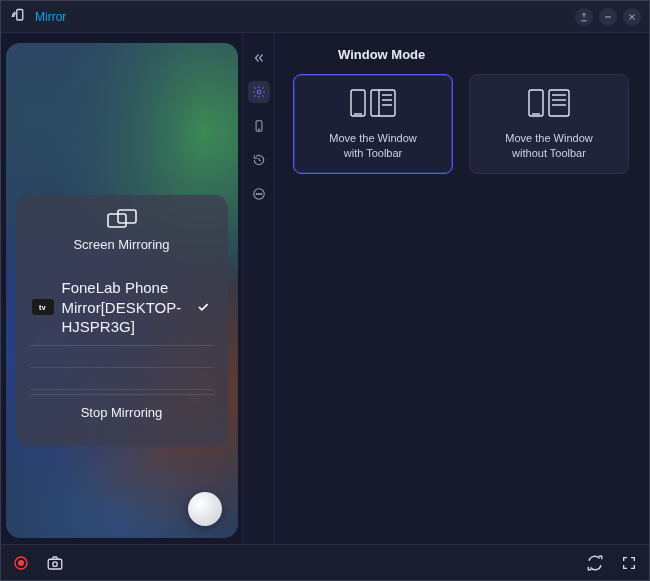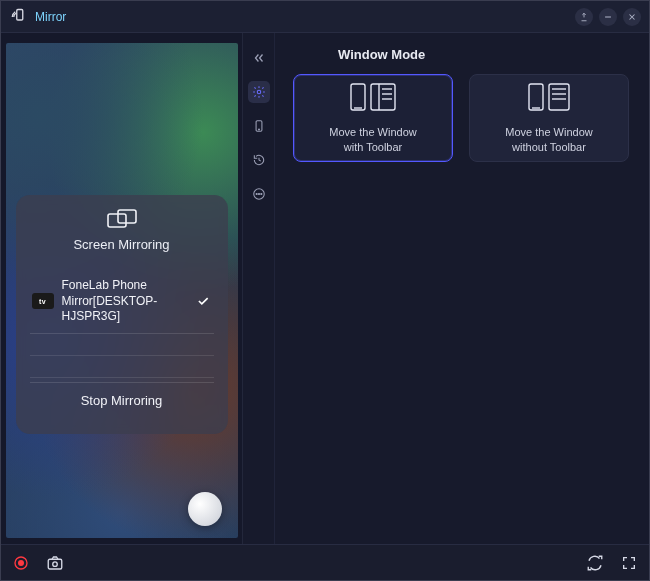--- a/index.html
+++ b/index.html
@@ -13,21 +13,21 @@
   }
   
   .titlebar {
     height: 32px;
     display: flex; align-items: center;
     padding: 0 8px;
     background: #1c2033;
     border-bottom: 1px solid #282c42;
   }
   .titlebar .app-icon { width: 20px; height: 20px; display:flex; align-items:center; justify-content:center; margin-right:6px; }
-  .titlebar .title { font-size: 12px; color: #7dd3fc; }
+  .titlebar .title { font-size: 12px; color: #0ea5e9; }
   .titlebar .spacer { flex: 1; }
   .title-btn {
     width: 18px; height: 18px;
     border-radius: 50%;
     background: #2b2f45;
     margin-left: 6px;
     display: flex; align-items: center; justify-content: center;
     font-size: 11px; color: #aeb2c6;
     cursor: pointer;
   }
@@ -41,21 +41,21 @@
     position: relative;
     background: #15182a;
     border-right: 1px solid #23273b;
     display:flex; align-items:stretch; justify-content:center;
     padding: 10px 4px 6px 4px;
   }
   .phone {
     position: relative;
     width: 232px;
     height: 100%;
-    border-radius: 2px;
+    border-radius: 14px;
     overflow: hidden;
     background:
       radial-gradient(circle at 15% 15%, #2b4a63 0%, transparent 35%),
       radial-gradient(circle at 85% 18%, #3c8a55 0%, transparent 35%),
       radial-gradient(circle at 20% 60%, #2a3f8c 0%, transparent 45%),
       radial-gradient(circle at 80% 70%, #6a3a2a 0%, transparent 40%),
       radial-gradient(circle at 50% 95%, #2f4c7a 0%, transparent 45%),
       linear-gradient(135deg, #2f4468, #1e3248);
     filter: blur(0.3px);
   }
@@ -82,21 +82,21 @@
     border-bottom: 1px solid rgba(255,255,255,0.12);
   }
   .device-row .tv-badge {
     width: 22px; height: 16px;
     border-radius: 3px;
     background: #1a1a1a;
     color: #fff; font-size: 7px; font-weight:700;
     display:flex; align-items:center; justify-content:center;
     letter-spacing: 0.3px;
   }
-  .device-row .dev-text { flex:1; line-height:1.3; font-size:12px; color:#f1f2f7; }
+  .device-row .dev-text { flex:1; line-height:1.3; font-size:15px; color:#f1f2f7; }
   .device-row .check { color:#fff; font-size:14px; }
   .blank-row {
     margin: 0 14px;
     height: 22px;
     border-bottom: 1px solid rgba(255,255,255,0.10);
   }
   .blank-row:last-of-type { border-bottom: none; }
   .stop-row {
     margin: 4px 14px 16px;
     padding-top: 10px;
@@ -136,21 +136,21 @@
   .vbtn.active {
     background:#2a2e48; color:#5a5cff;
   }
   .content {
     position:absolute; left:32px; right:0; top:0; bottom:0;
     padding: 14px 18px;
   }
   .sect-title { font-size: 13px; font-weight:600; color:#e8eaf2; margin-bottom:12px;margin-left:45px; }
   .cards { display:flex; gap:16px; }
   .card {
-    width: 160px; height: 88px;
+    width: 160px; height: 100px;
     background: #20243a;
     border: 1px solid #2c3048;
     border-radius: 8px;
     display:flex; flex-direction:column; align-items:center; justify-content:center;
     gap: 10px;
     cursor:pointer;
     color:#cfd2e0;
   }
   .card.selected { border: 1.5px solid #5458ff; box-shadow: 0 0 0 1px rgba(84,88,255,0.3) inset; background:#1c2036; }
   .card .card-ico { height: 34px; color:#dfe2ef; display:flex; align-items:center; }

